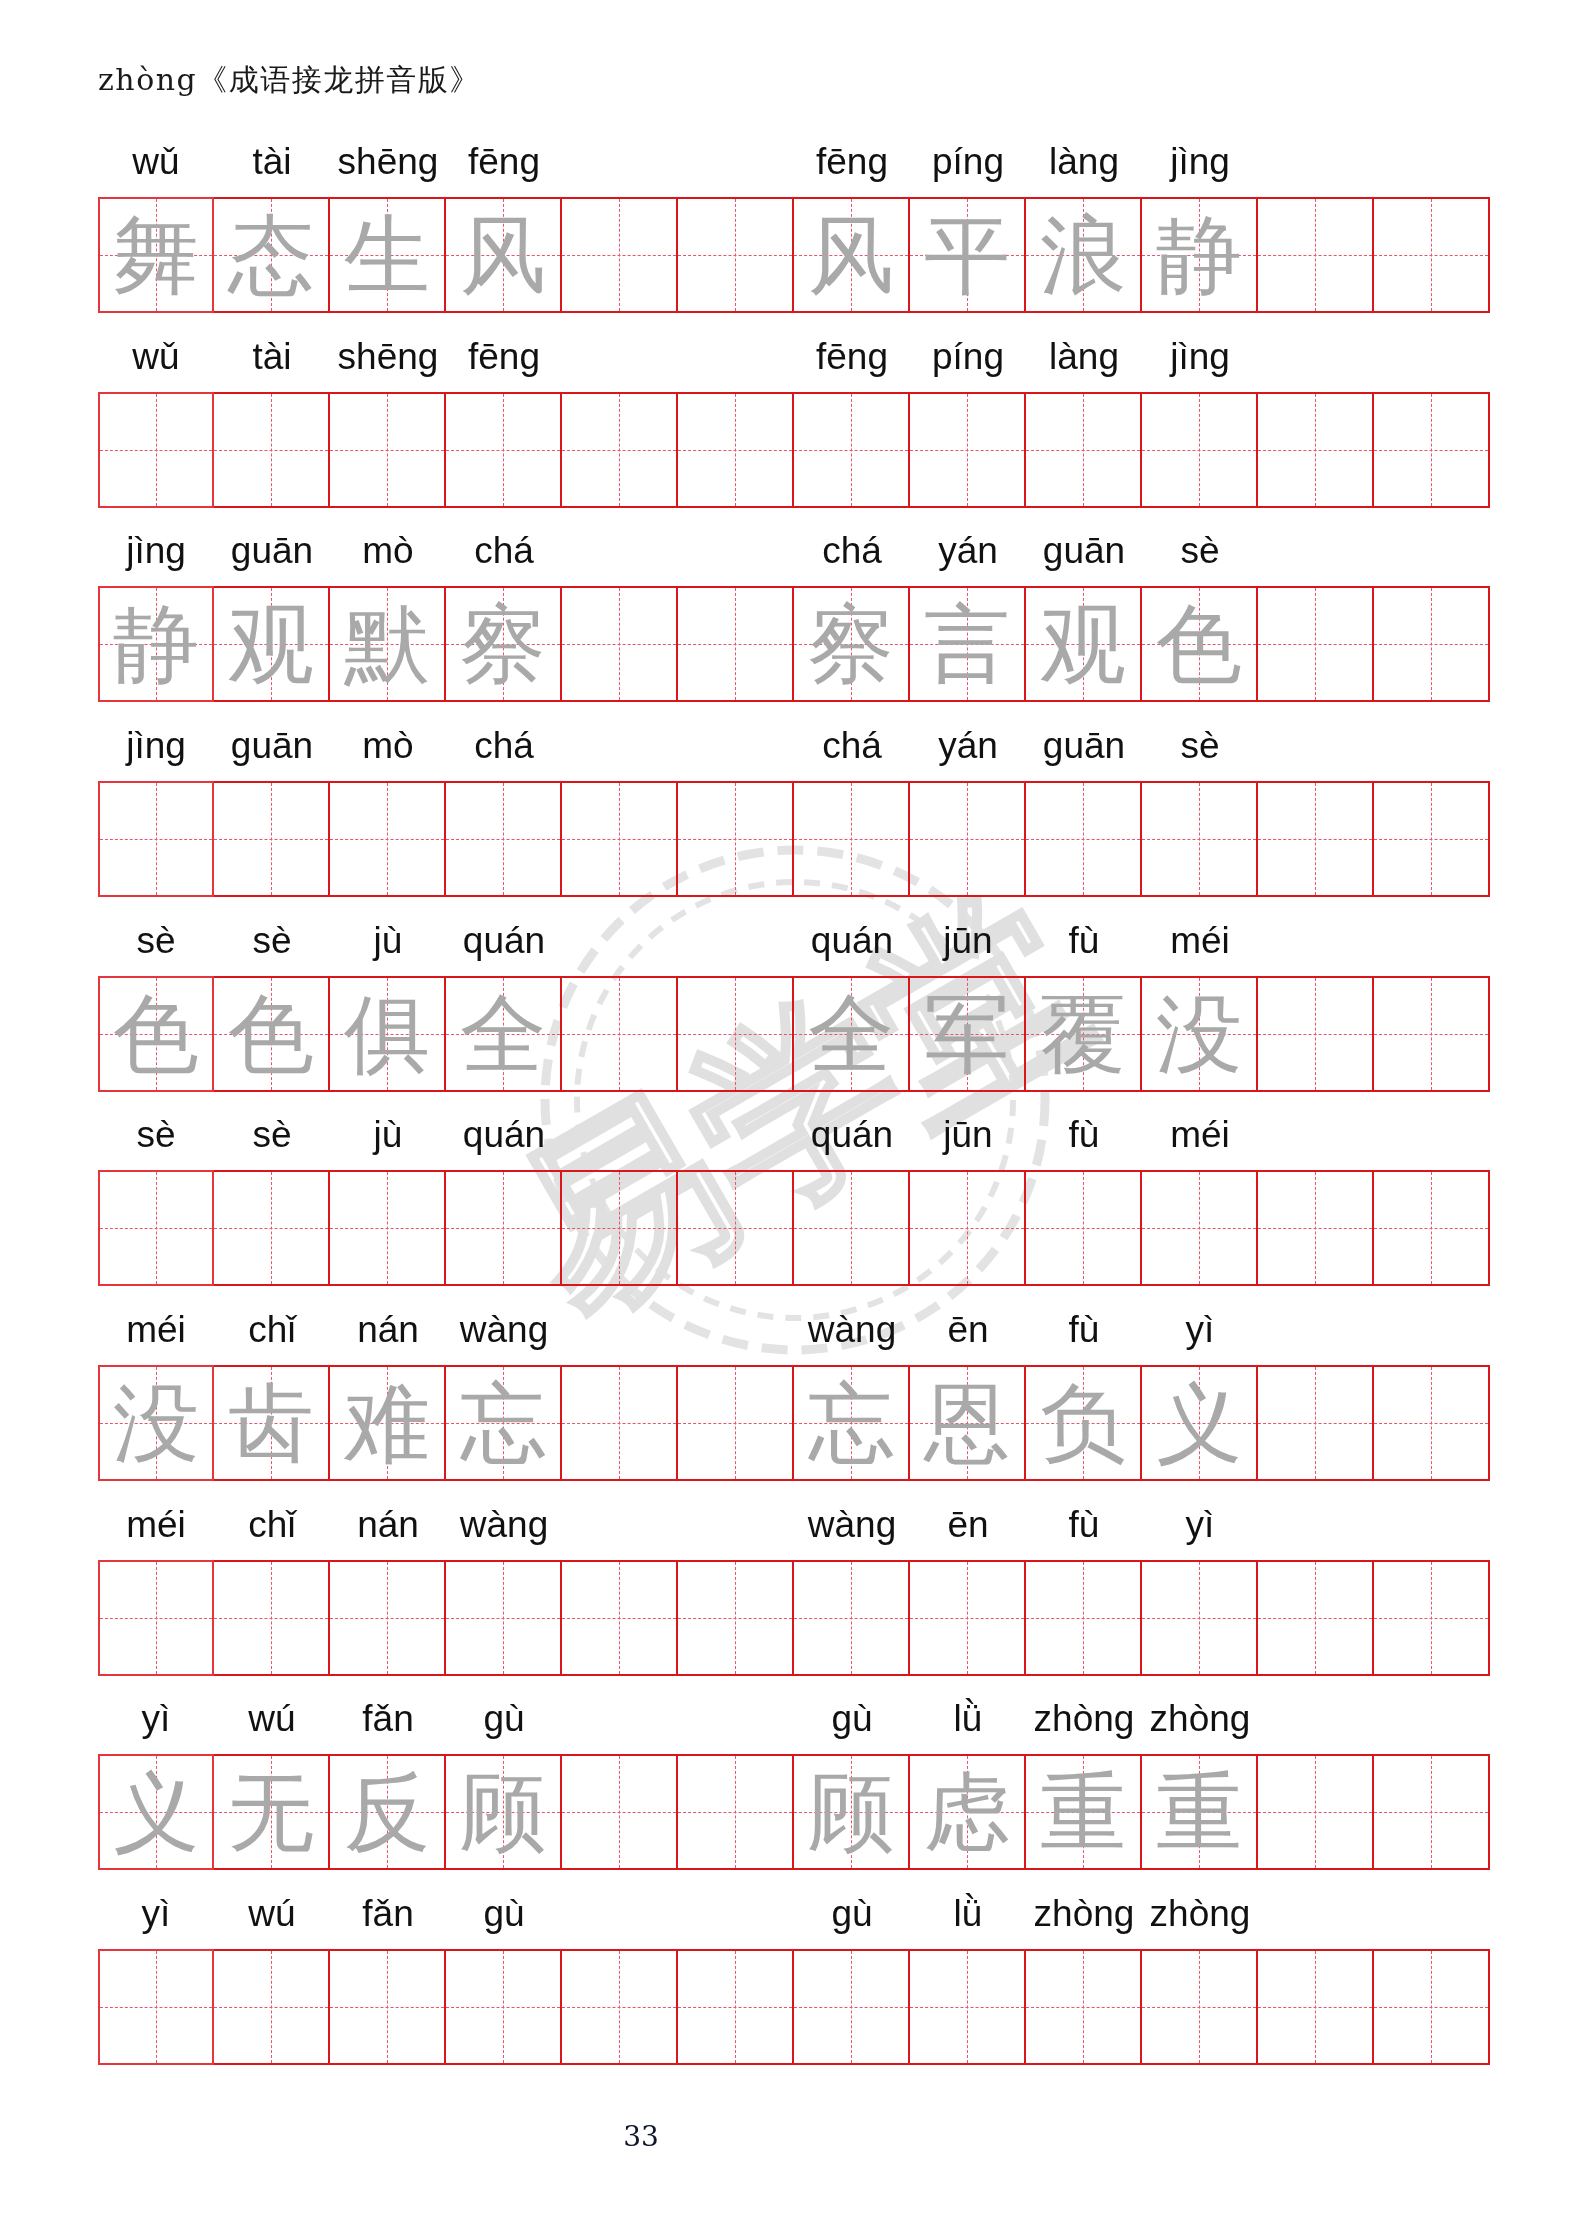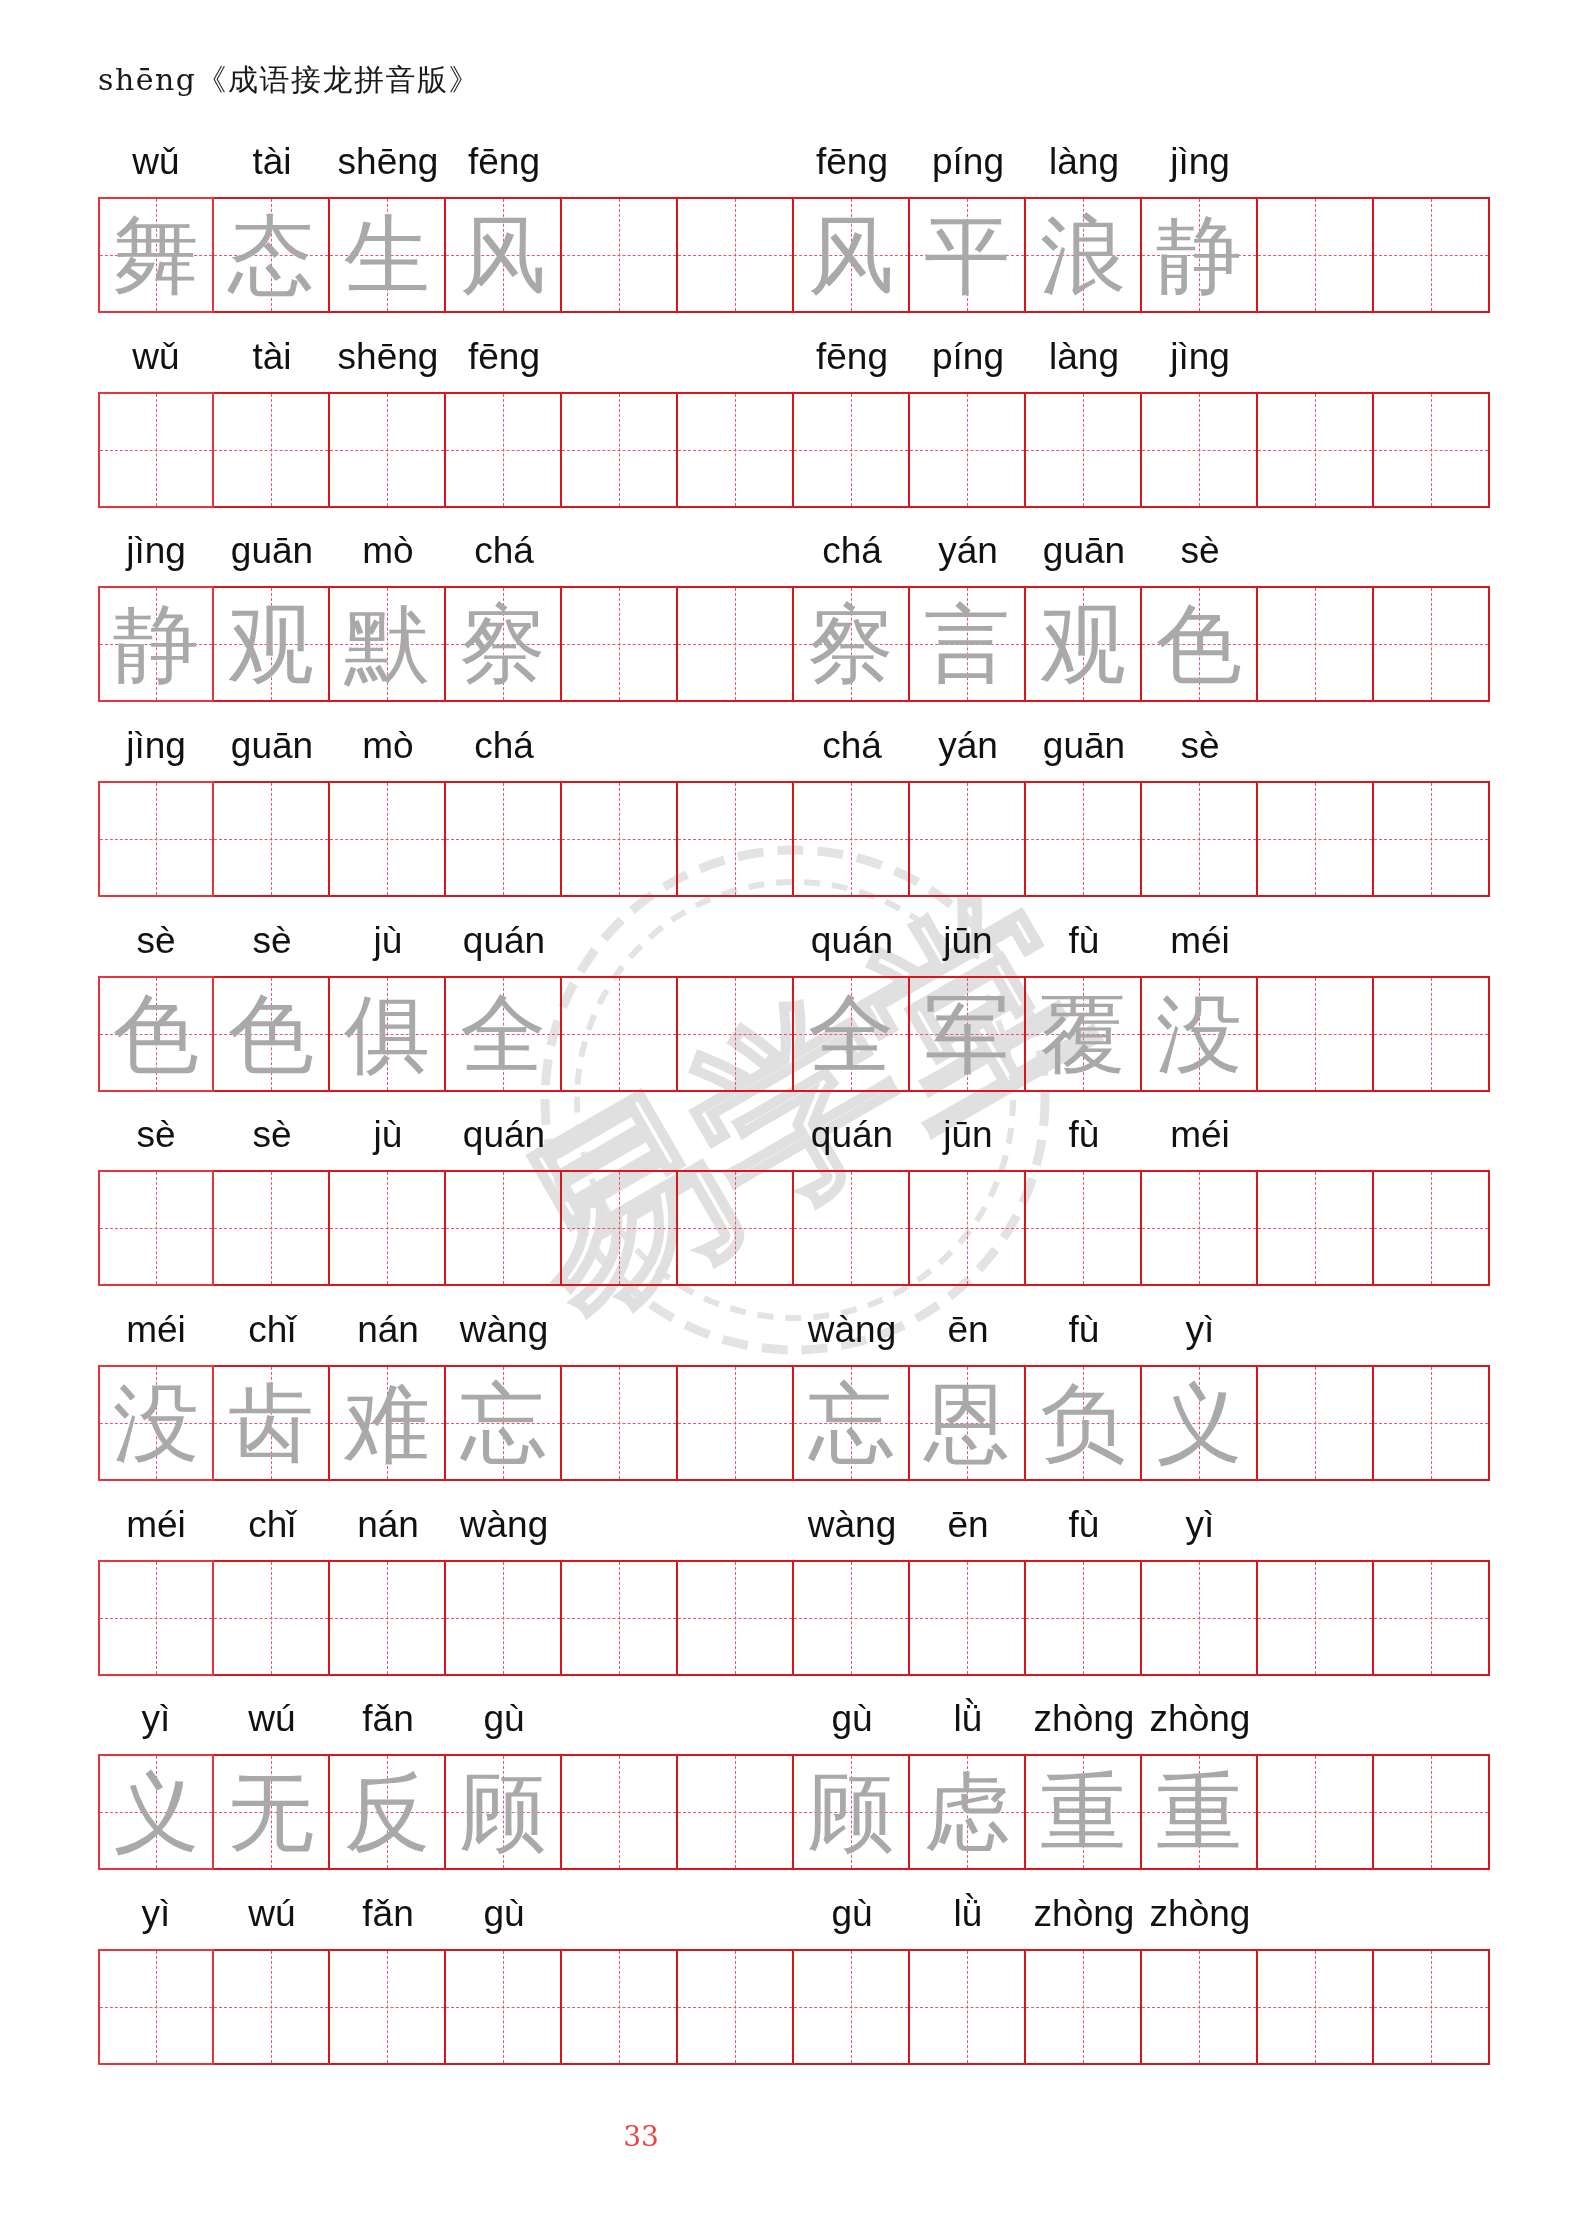--- a/index.html
+++ b/index.html
@@ -34,27 +34,27 @@
     border-left: 1.6px dashed #e8566a;
   }
   .cell .trace {
     position: absolute; left: 0; top: 0; width: 100%; height: 100%;
     display: flex; align-items: center; justify-content: center;
     font-family: "DejaVu Serif", "Liberation Serif", serif;
     font-size: 86px; line-height: 1; color: #a9a9a9;
   }
   .page-number {
     position: absolute; left: 0; width: 1282px; top: 2120px; text-align: center;
-    font-family: "DejaVu Serif", "Liberation Serif", serif; font-size: 28px; color: #ef4444;
+    font-family: "DejaVu Serif", "Liberation Serif", serif; font-size: 28px; color: #0f172a;
   }
 </style>
 </head>
 <body>
 
-<div class="page-title">shēng《成语接龙拼音版》</div>
+<div class="page-title">zhòng《成语接龙拼音版》</div>
 
 <svg class="watermark" viewBox="0 0 1586 2215" xmlns="http://www.w3.org/2000/svg">
   <g fill="none" stroke="#e3e3e3">
     <circle cx="795" cy="1100" r="250" stroke-width="9" stroke-dasharray="26 14"></circle>
     <circle cx="795" cy="1100" r="218" stroke-width="6" stroke-dasharray="16 12"></circle>
   </g>
   <text x="795" y="1175" text-anchor="middle" transform="rotate(-30 795 1100)" font-family="DejaVu Sans, sans-serif" font-size="200" fill="none" stroke="#e0e0e0" stroke-width="10">易学堂</text>
 </svg>
 
 <div id="rows-container">

